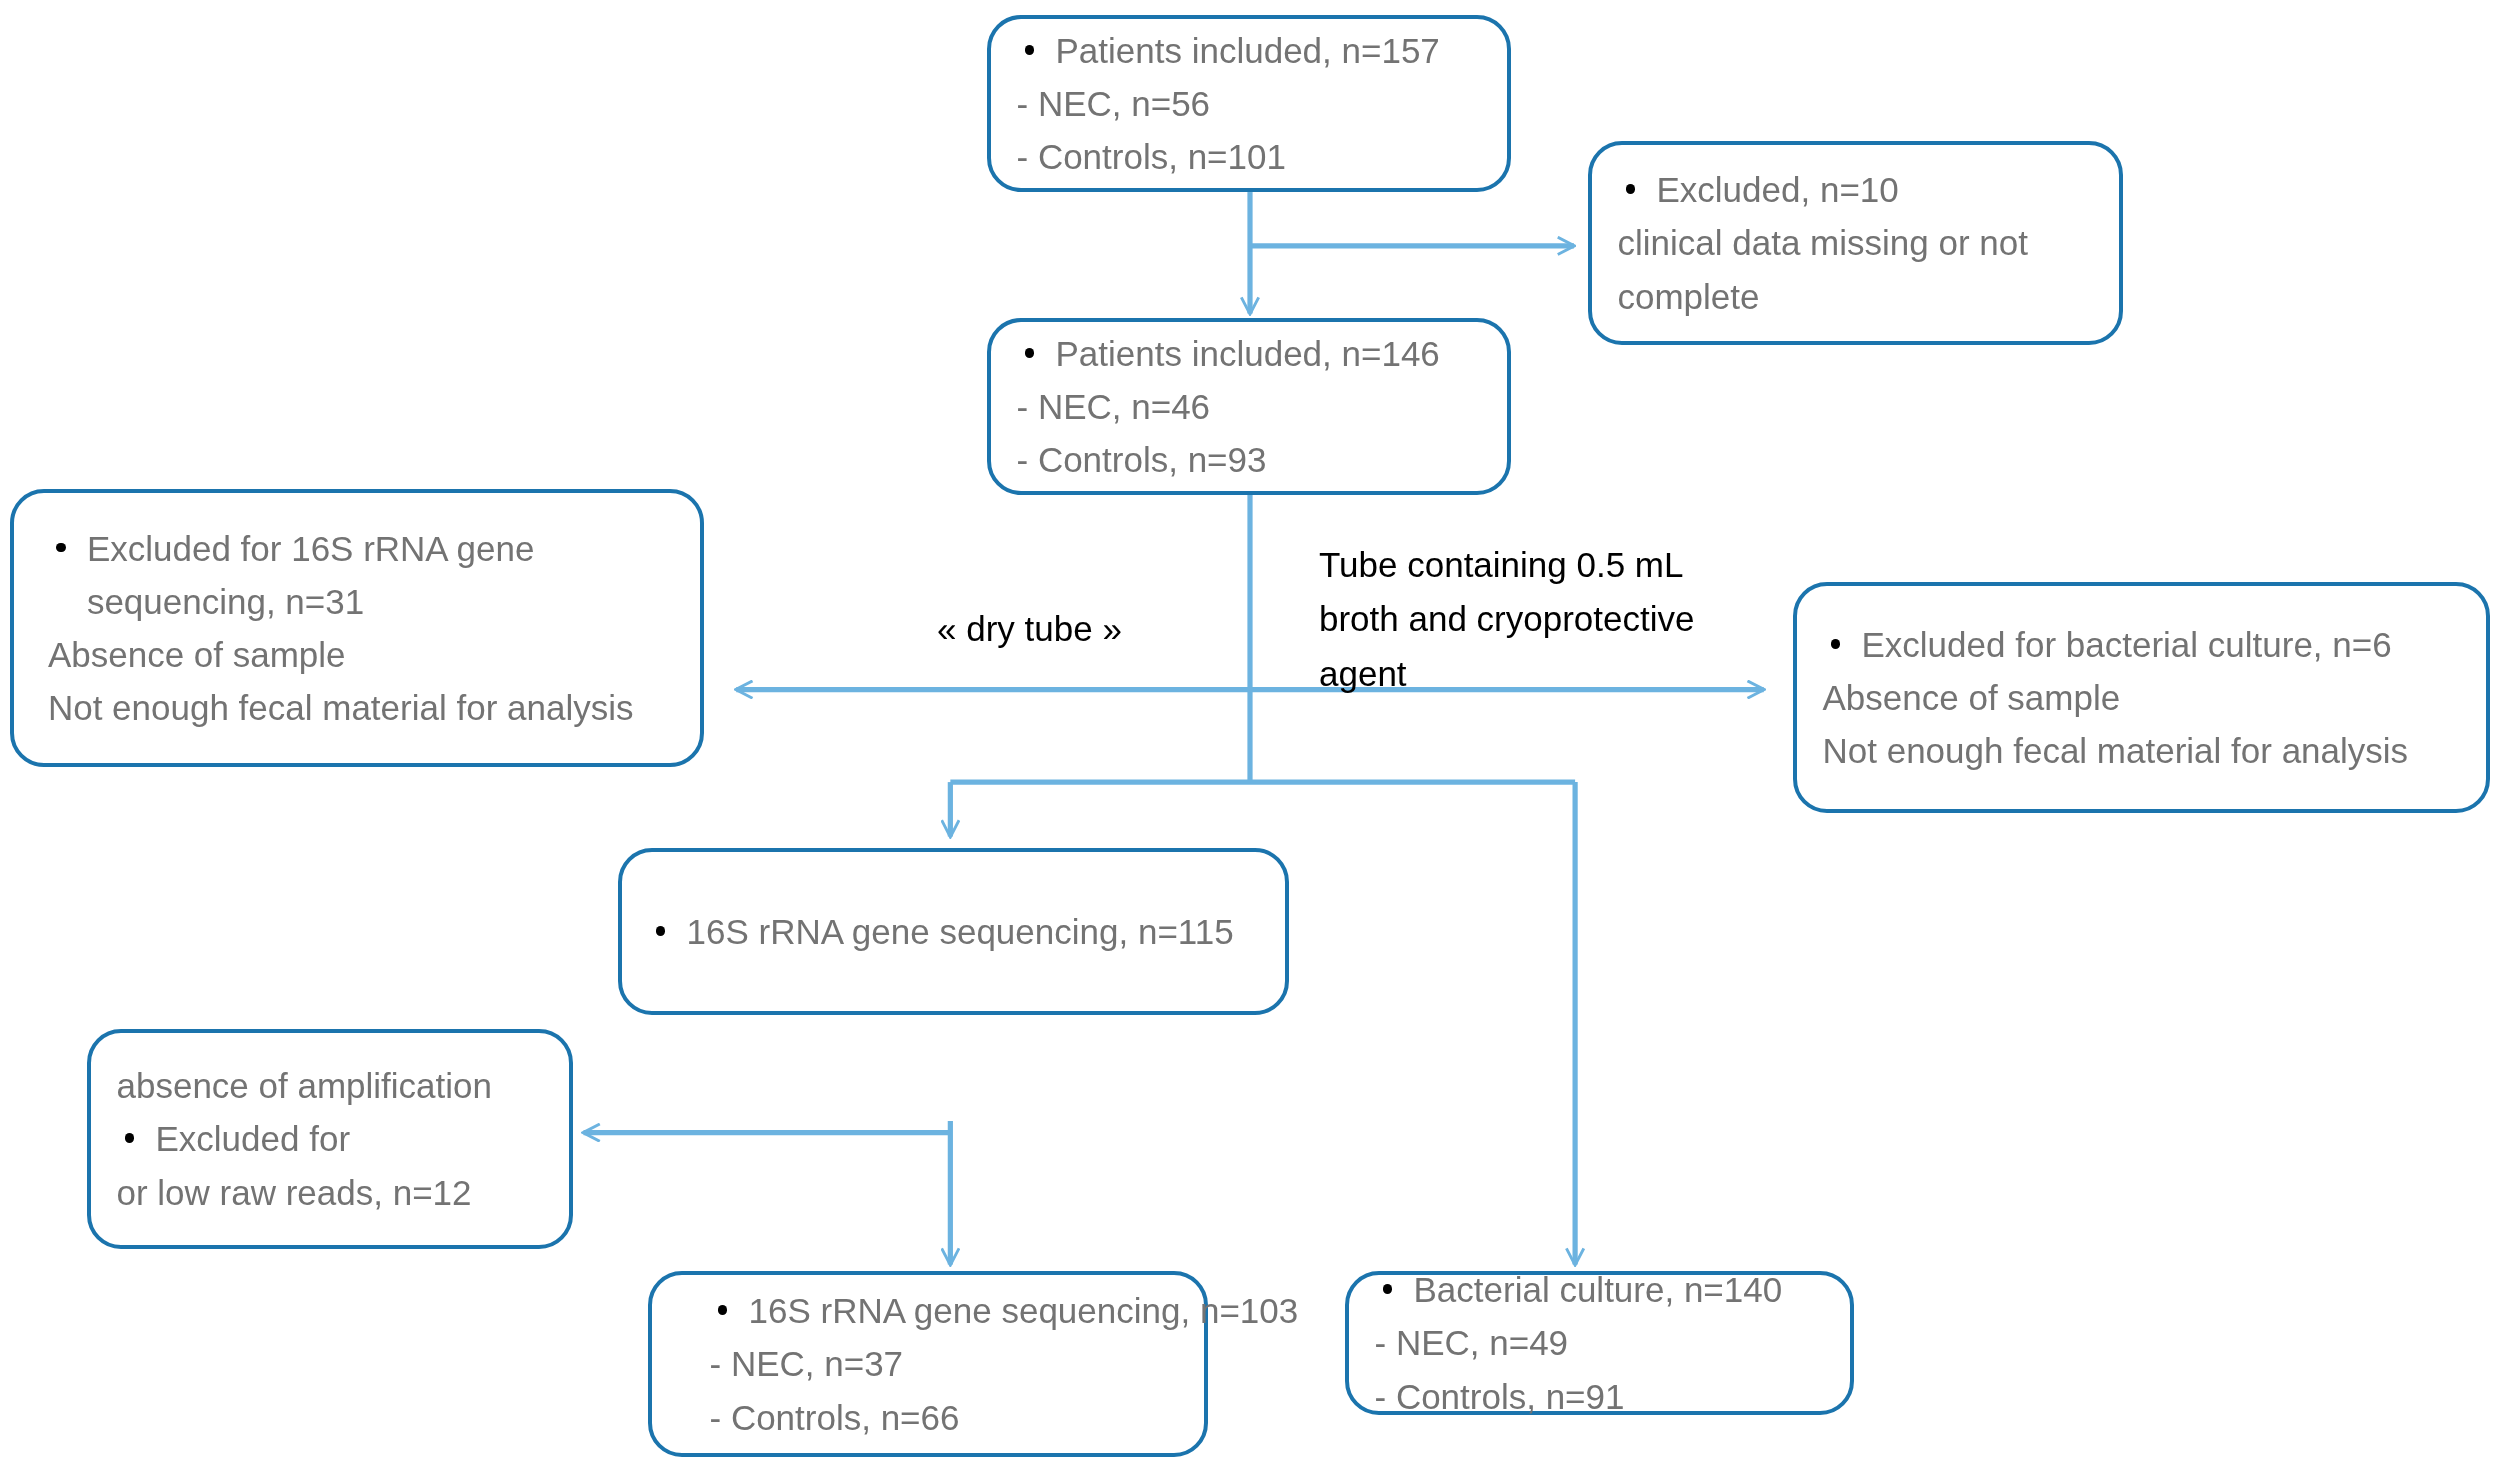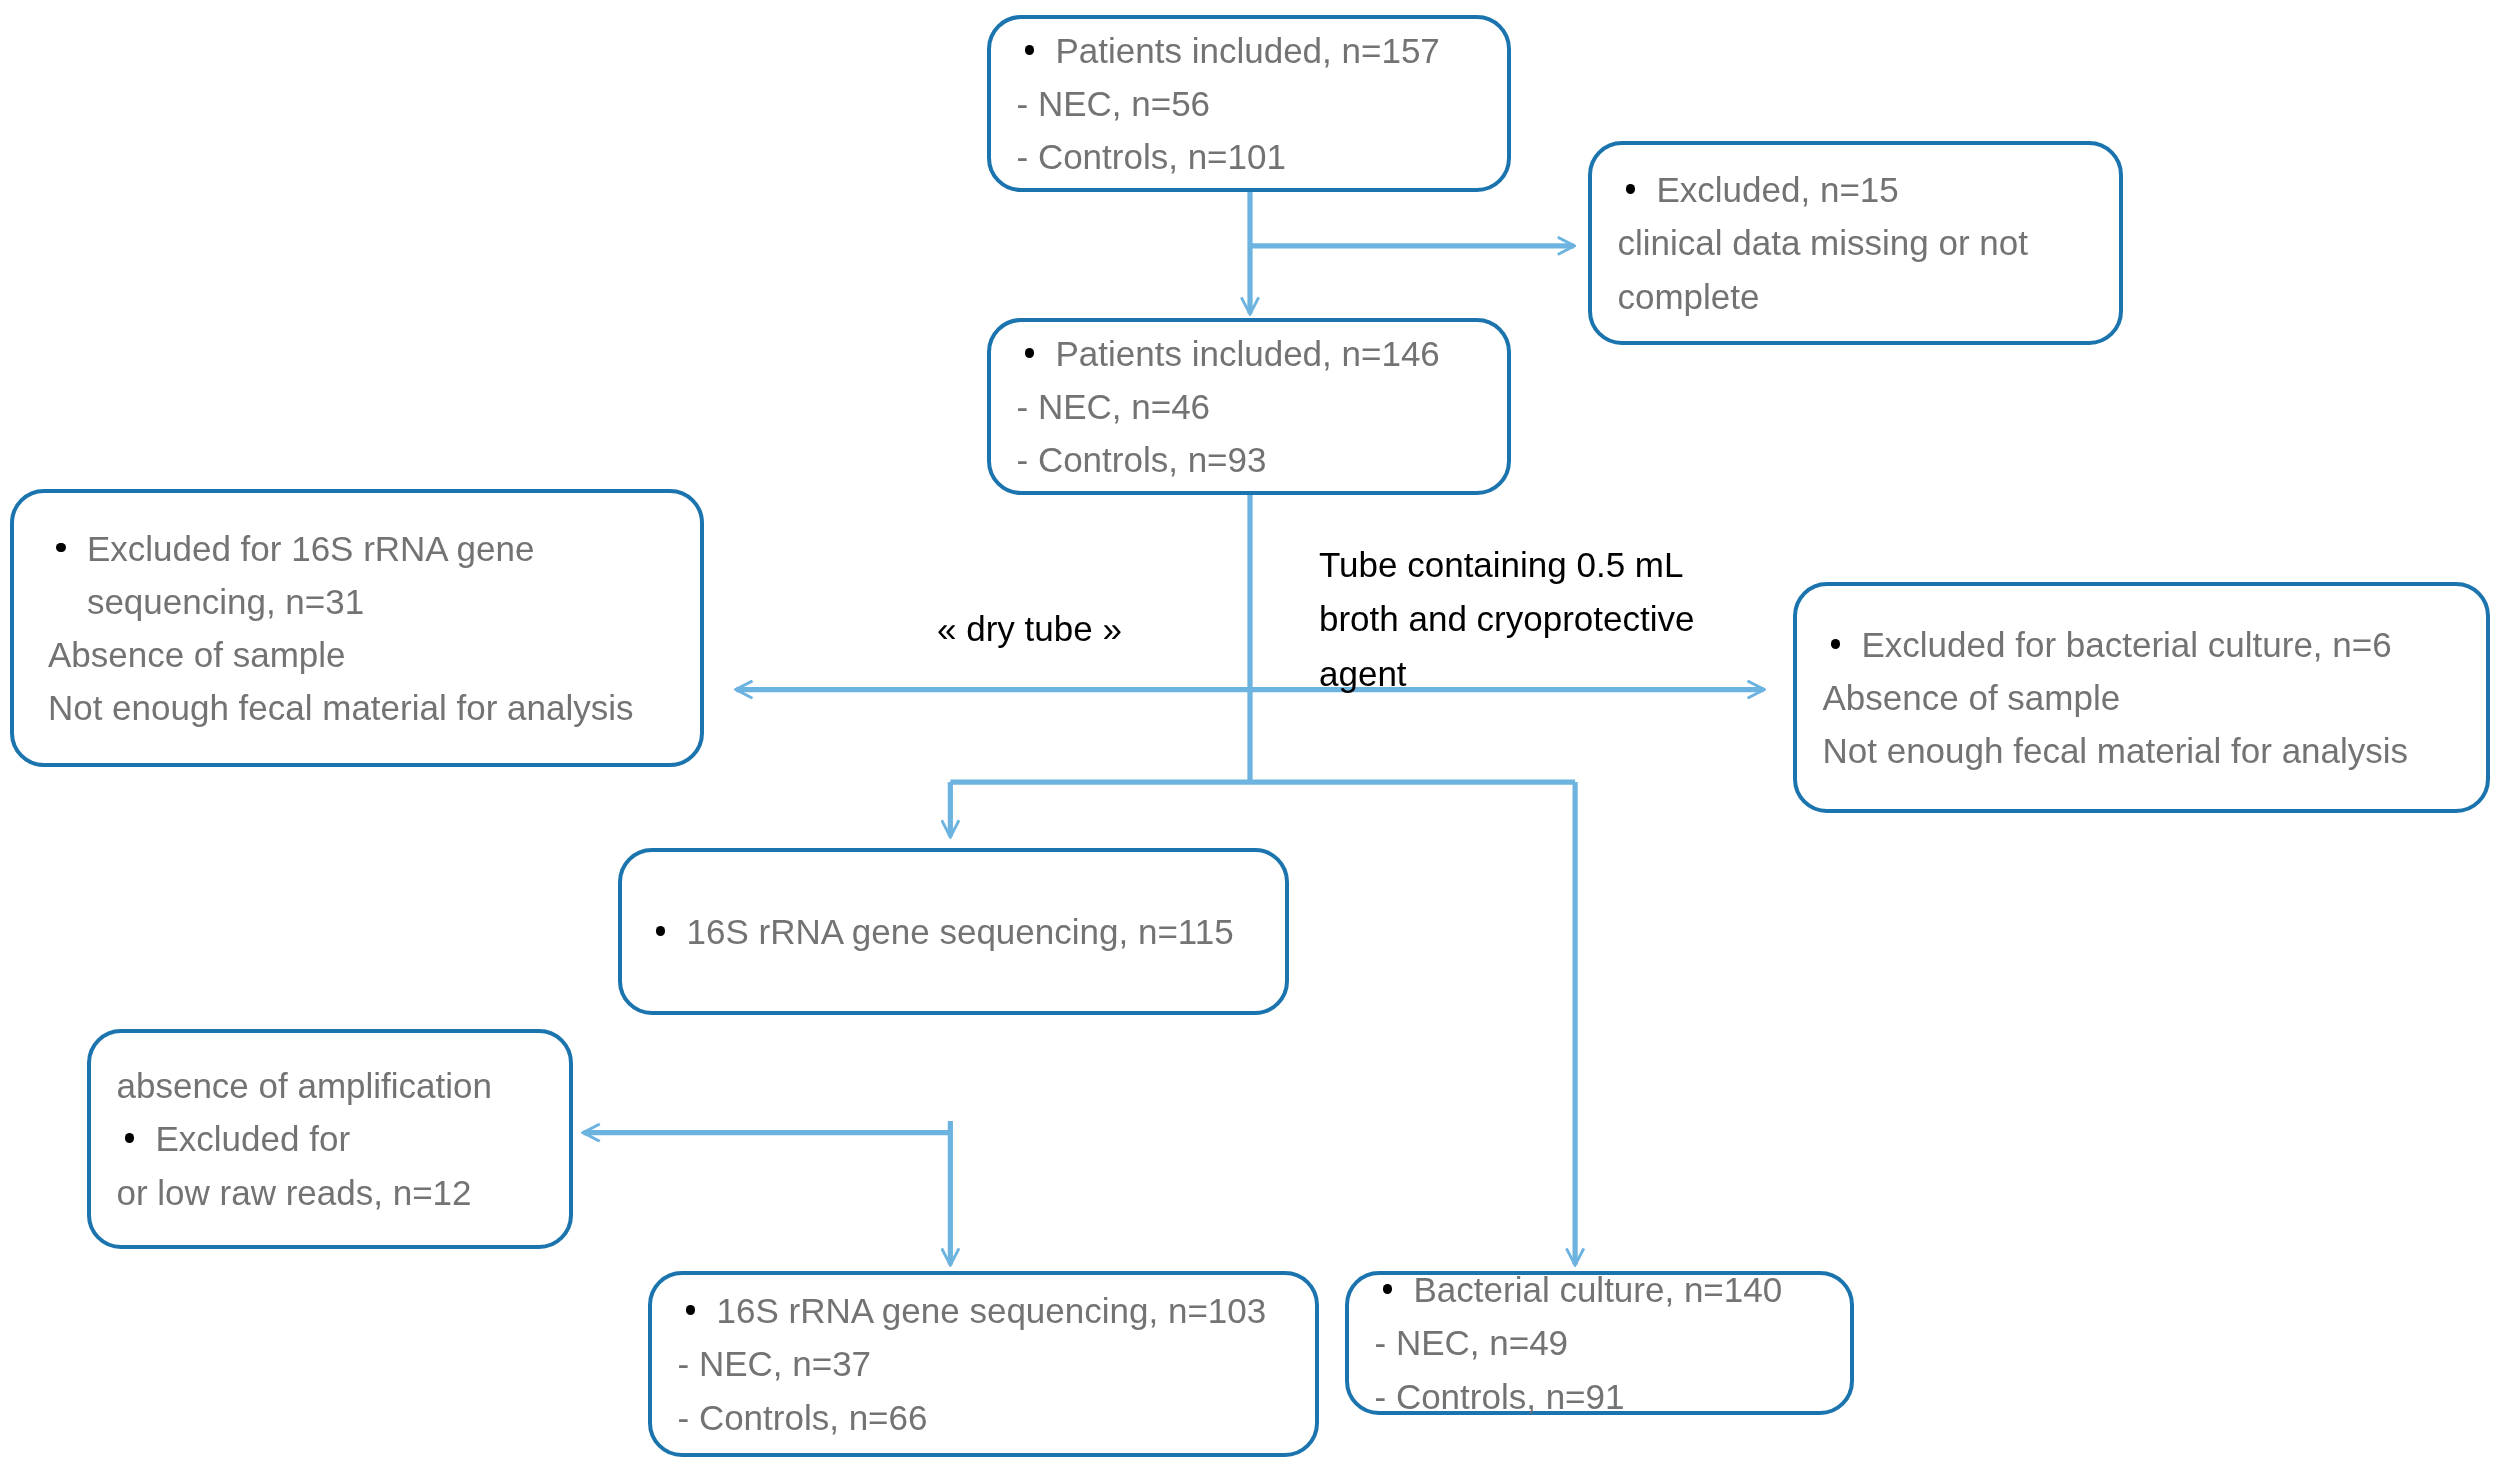--- a/index.html
+++ b/index.html
@@ -125,21 +125,21 @@
       </div>
       <div class="line">- NEC, n=56</div>
       <div class="line">- Controls, n=101</div>
     </div>
   </div>
 
   <div class="node" style="left:1588px; top:141px; width:535px; height:204px;">
     <div class="lines">
       <div class="line bullet-line">
         <span class="dot"></span>
-        <span>Excluded, n=15</span>
+        <span>Excluded, n=10</span>
       </div>
       <div class="line wrap" style="padding-right:2.3px;">clinical data missing or not complete</div>
     </div>
   </div>
 
   <div class="node" style="left:987px; top:318px; width:524px; height:177px;">
     <div class="lines">
       <div class="line bullet-line">
         <span class="dot"></span>
         <span>Patients included, n=146</span>
@@ -192,21 +192,21 @@
     <div class="lines">
       <div class="line">absence of amplification</div>
       <div class="line bullet-line">
         <span class="dot"></span>
         <span>Excluded for</span>
       </div>
       <div class="line">or low raw reads, n=12</div>
     </div>
   </div>
 
-  <div class="node" style="left:648px; top:1271px; width:671px; height:186px;">
+  <div class="node" style="left:648px; top:1271px; width:560px; height:186px;padding-left:32px;">
     <div class="lines">
       <div class="line bullet-line">
         <span class="dot"></span>
         <span>16S rRNA gene sequencing,  n=103</span>
       </div>
       <div class="line">- NEC, n=37</div>
       <div class="line">- Controls, n=66</div>
     </div>
   </div>
 

